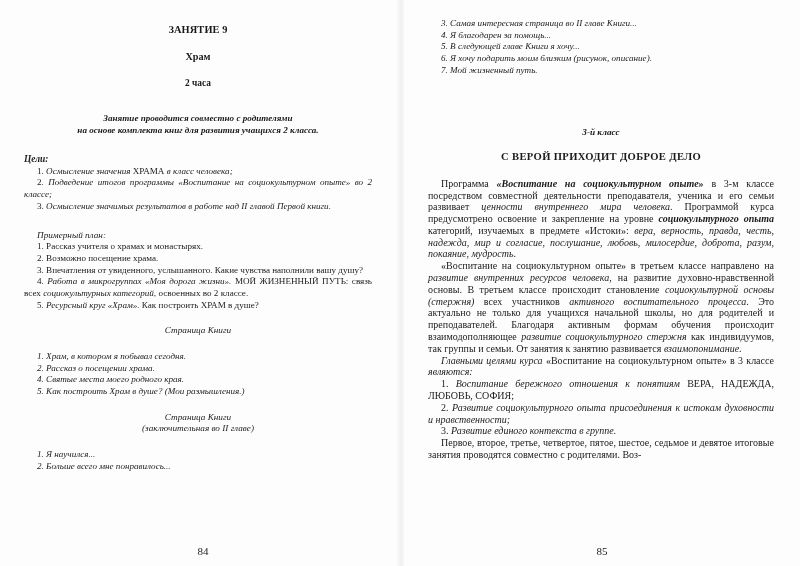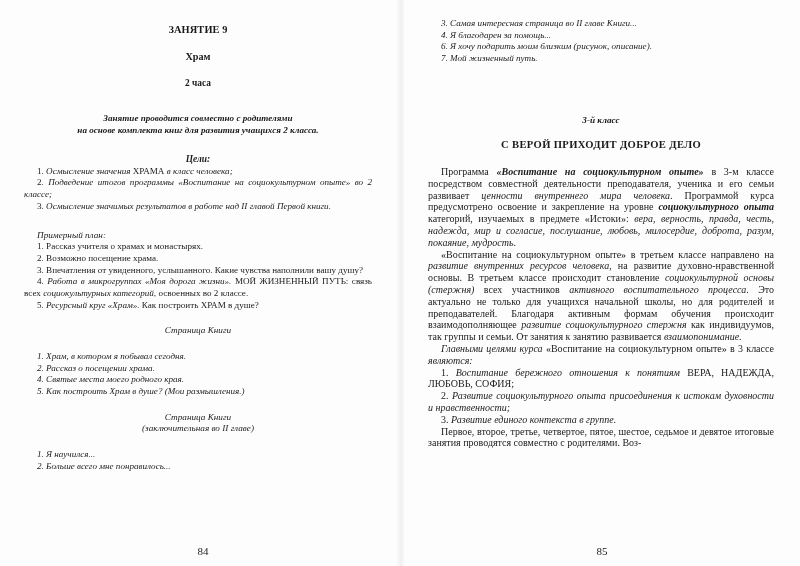--- a/index.html
+++ b/index.html
@@ -101,21 +101,20 @@
     font-size: 9.1px;
     line-height: 12.2px;
     margin: 22px 0 0 0;
     font-weight: bold;
   }
   .lead {
     font-weight: bold;
     font-style: italic;
     font-size: 9.4px;
     margin: 18px 0 0 0;
-    text-align: center;
   }
   .sub-head {
     font-style: italic;
     font-size: 9.2px;
     margin: 17px 0 0 0;
     text-indent: 13px;
   }
   .item {
     text-indent: 13px;
     text-align: justify;
@@ -214,20 +213,21 @@
     </div>
 
     <div class="page-num">84</div>
   </div>
 
   <div class="page page-right col">
 
     <div style="margin-top:4px;">
       <p class="item item-nohang i">3. Самая интересная страница во II главе Книги...</p>
       <p class="item item-nohang i">4. Я благодарен за помощь...</p>
+      <p class="item item-nohang i">5. В следующей главе Книги я хочу...</p>
       <p class="item item-nohang i">6. Я хочу подарить моим близким (рисунок, описание).</p>
       <p class="item item-nohang i">7. Мой жизненный путь.</p>
     </div>
 
     <div class="h-grade" style="margin-top:50px;">3-й класс</div>
     <div class="h-chapter">С ВЕРОЙ ПРИХОДИТ ДОБРОЕ ДЕЛО</div>
 
     <p class="body-par" style="margin-top:15px;">
       <span>Программа </span><span class="bi">«Воспитание на социокультурном опыте»</span><span> в 3-м классе посредством совместной деятельности преподавателя, ученика и его семьи развивает </span><i>ценности внутреннего мира человека</i><span>. Программой курса предусмотрено освоение и закрепление на уровне </span><span class="bi">социокультурного опыта</span><span> категорий, изучаемых в предмете «Истоки»: </span><i>вера, верность, правда, честь, надежда, мир и согласие, послушание, любовь, милосердие, доброта, разум, покаяние, мудрость</i><span>.</span>
     </p>

